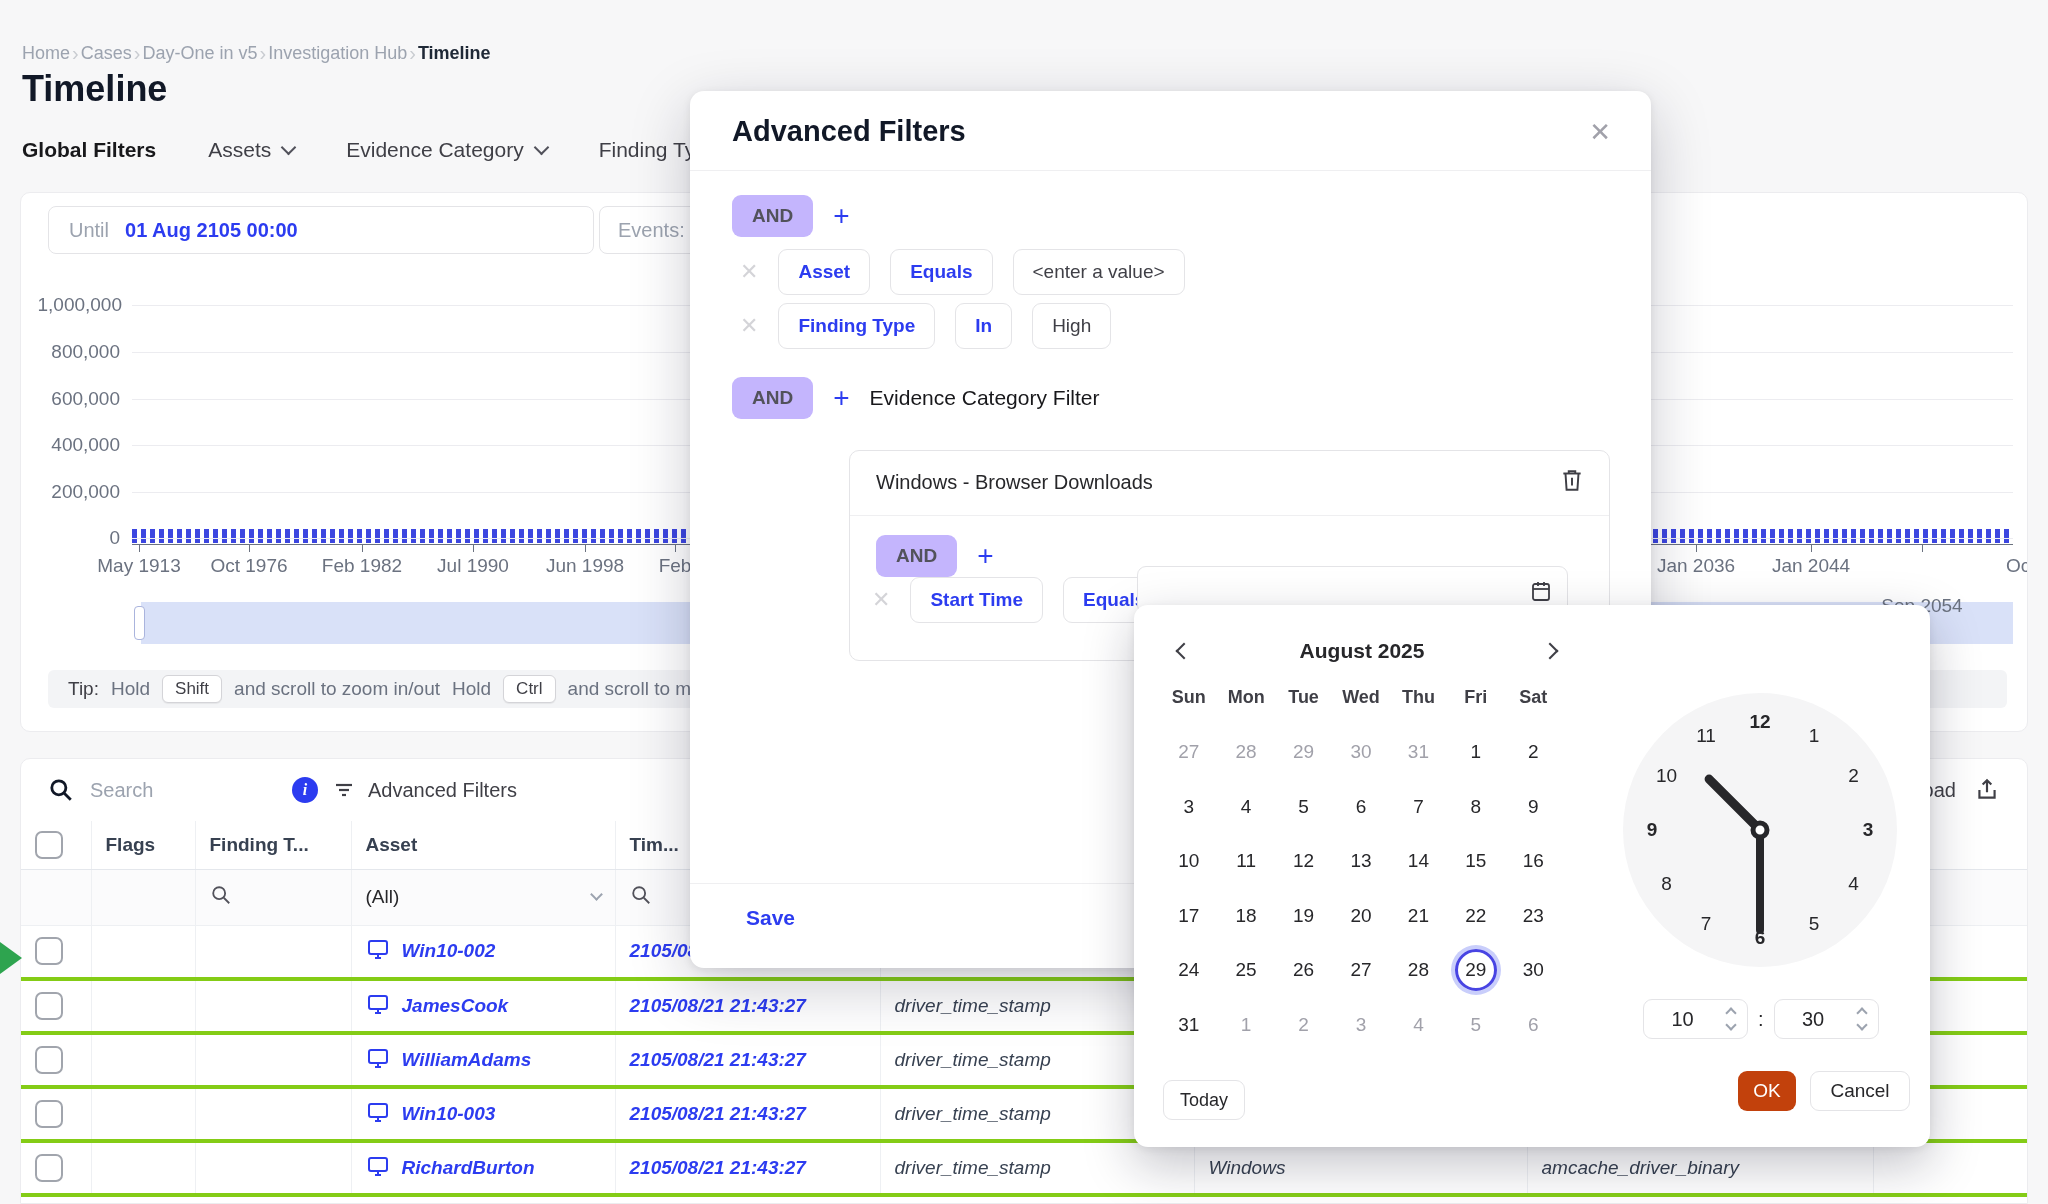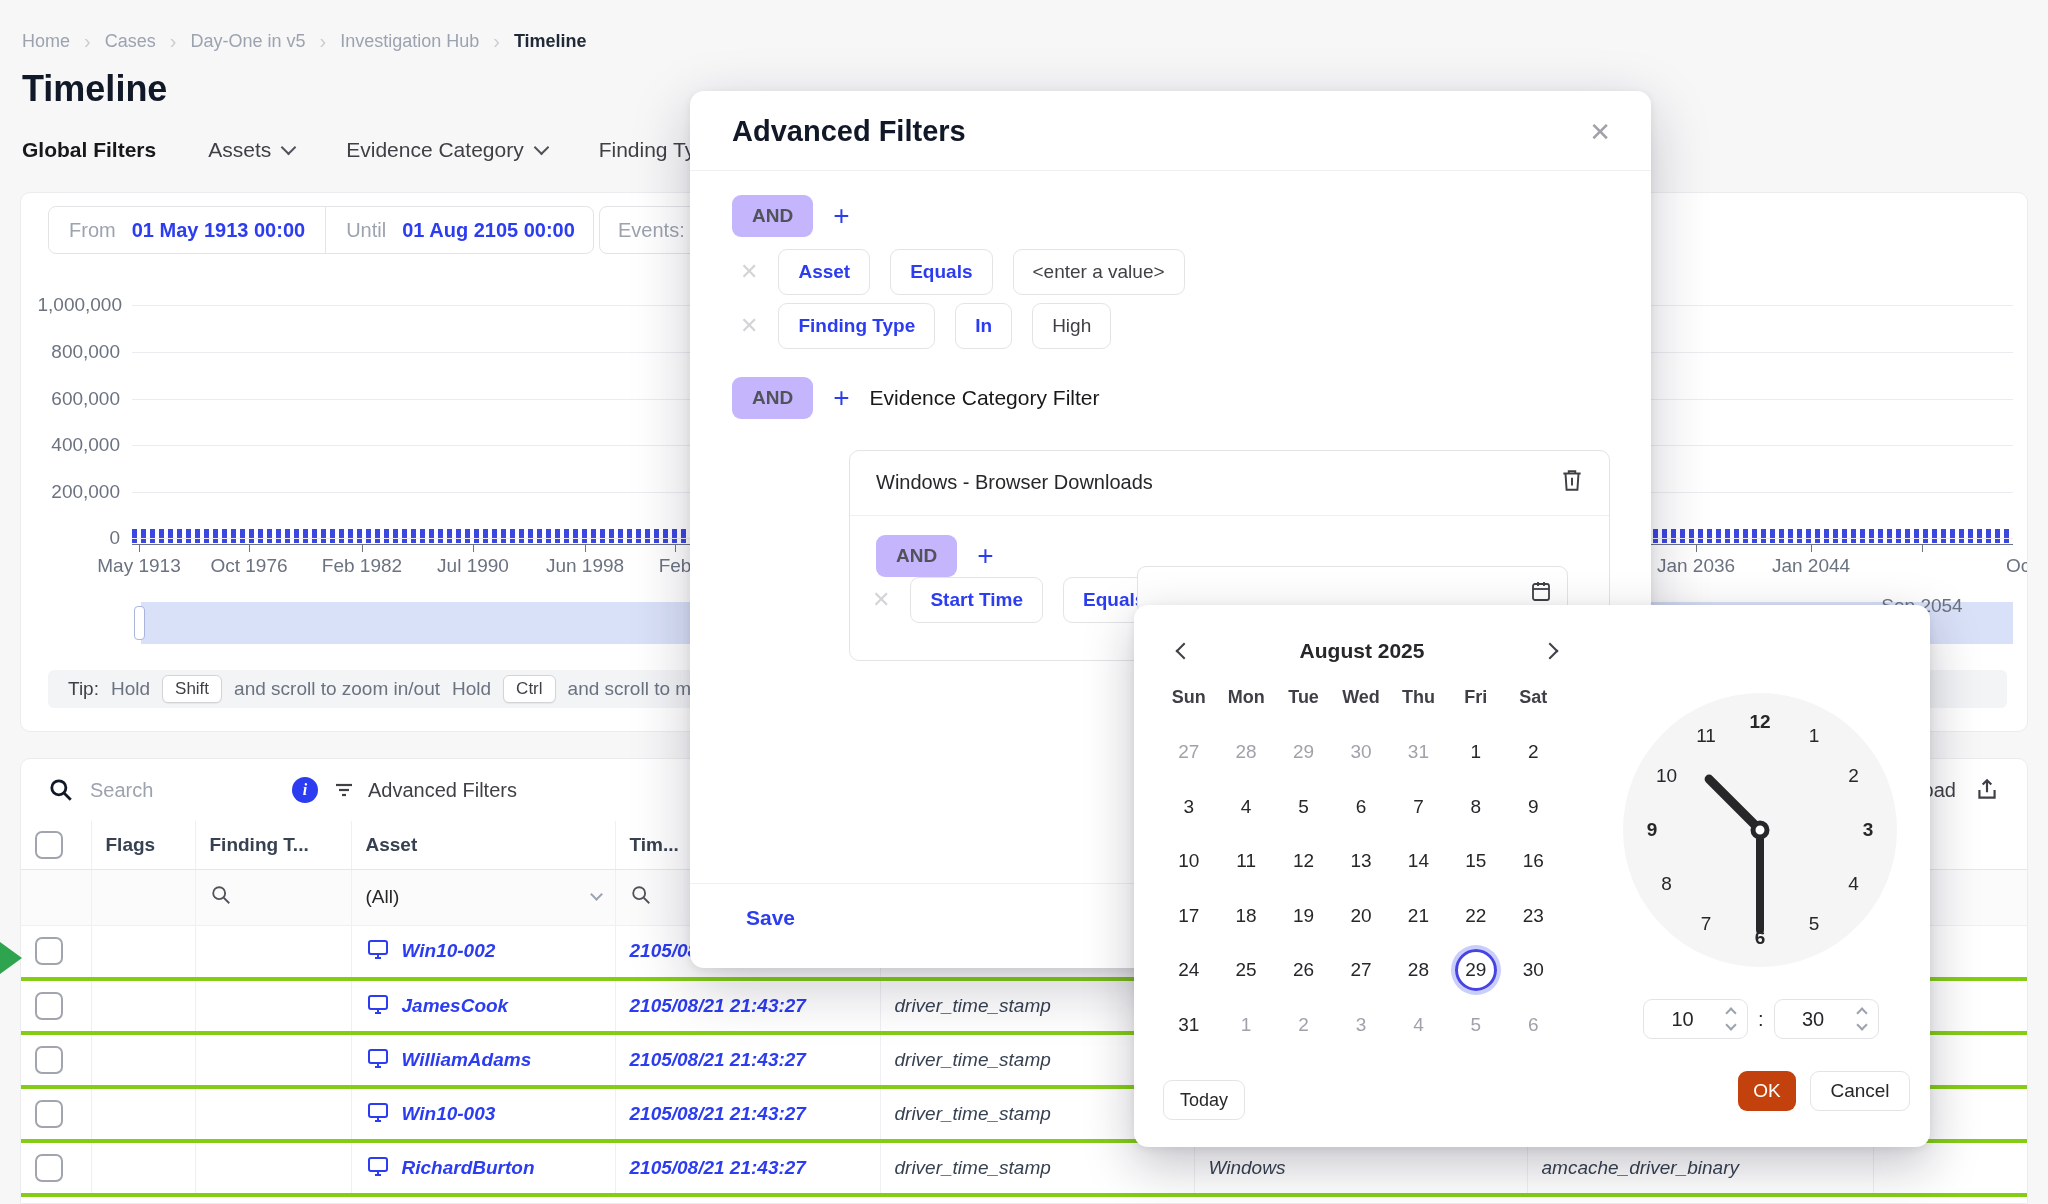--- a/index.html
+++ b/index.html
@@ -1,21 +1,21 @@
 <!DOCTYPE html>
 <html><head>
 <meta charset="utf-8">
 <style>
   * { margin:0; padding:0; box-sizing:border-box; }
   html,body { background:#f7f7f8; }
   .screen { position:relative; width:2048px; height:1204px; overflow:hidden;
     font-family:"Liberation Sans", sans-serif; color:#1f2937; background:#f7f7f8; }
 
   
-  .breadcrumb { position:absolute; left:22px; top:30px; display:flex; gap:14px; align-items:center;
+  .breadcrumb { position:absolute; left:22px; top:42px; display:flex; gap:2px; align-items:center;
     font-size:18px; color:#9ca3af; }
   .breadcrumb .sep { color:#c9ccd1; font-size:20px; }
   .breadcrumb .crumb { color:#9ca3af; }
   .breadcrumb .current { color:#1f2937; font-weight:700; }
   .page-title { position:absolute; left:22px; top:68px; font-size:36px; font-weight:700; color:#111827; }
   .gfrow { position:absolute; left:22px; top:138px; display:flex; gap:52px; align-items:center; }
   .gf-label { font-size:21px; font-weight:700; color:#18181b; }
   .gf-item { display:flex; gap:12px; align-items:center; font-size:21px; color:#3f3f46; cursor:pointer; }
   .chev { width:11px; height:11px; border-right:2px solid #52525b; border-bottom:2px solid #52525b;
     transform:rotate(45deg); margin-top:-6px; }
@@ -161,24 +161,20 @@
         </span>
         <span class="gf-item">
           <span>Finding Type</span>
           <span class="chev"></span>
         </span>
       </span>
   </div>
 
   <div class="chart-card">
     <div class="range-box">
-      <div class="range-half">
-        <span class="range-lab">From</span>
-        <span class="range-val">01 May 1913 00:00</span>
-      </div>
       <div class="range-half">
         <span class="range-lab">Until</span>
         <span class="range-val">01 Aug 2105 00:00</span>
       </div>
     </div>
     <div class="events-box">
       <span class="events-lab">Events:</span>
       <span class="events-val">1</span>
     </div>
     <div id="chart-area"></div>

